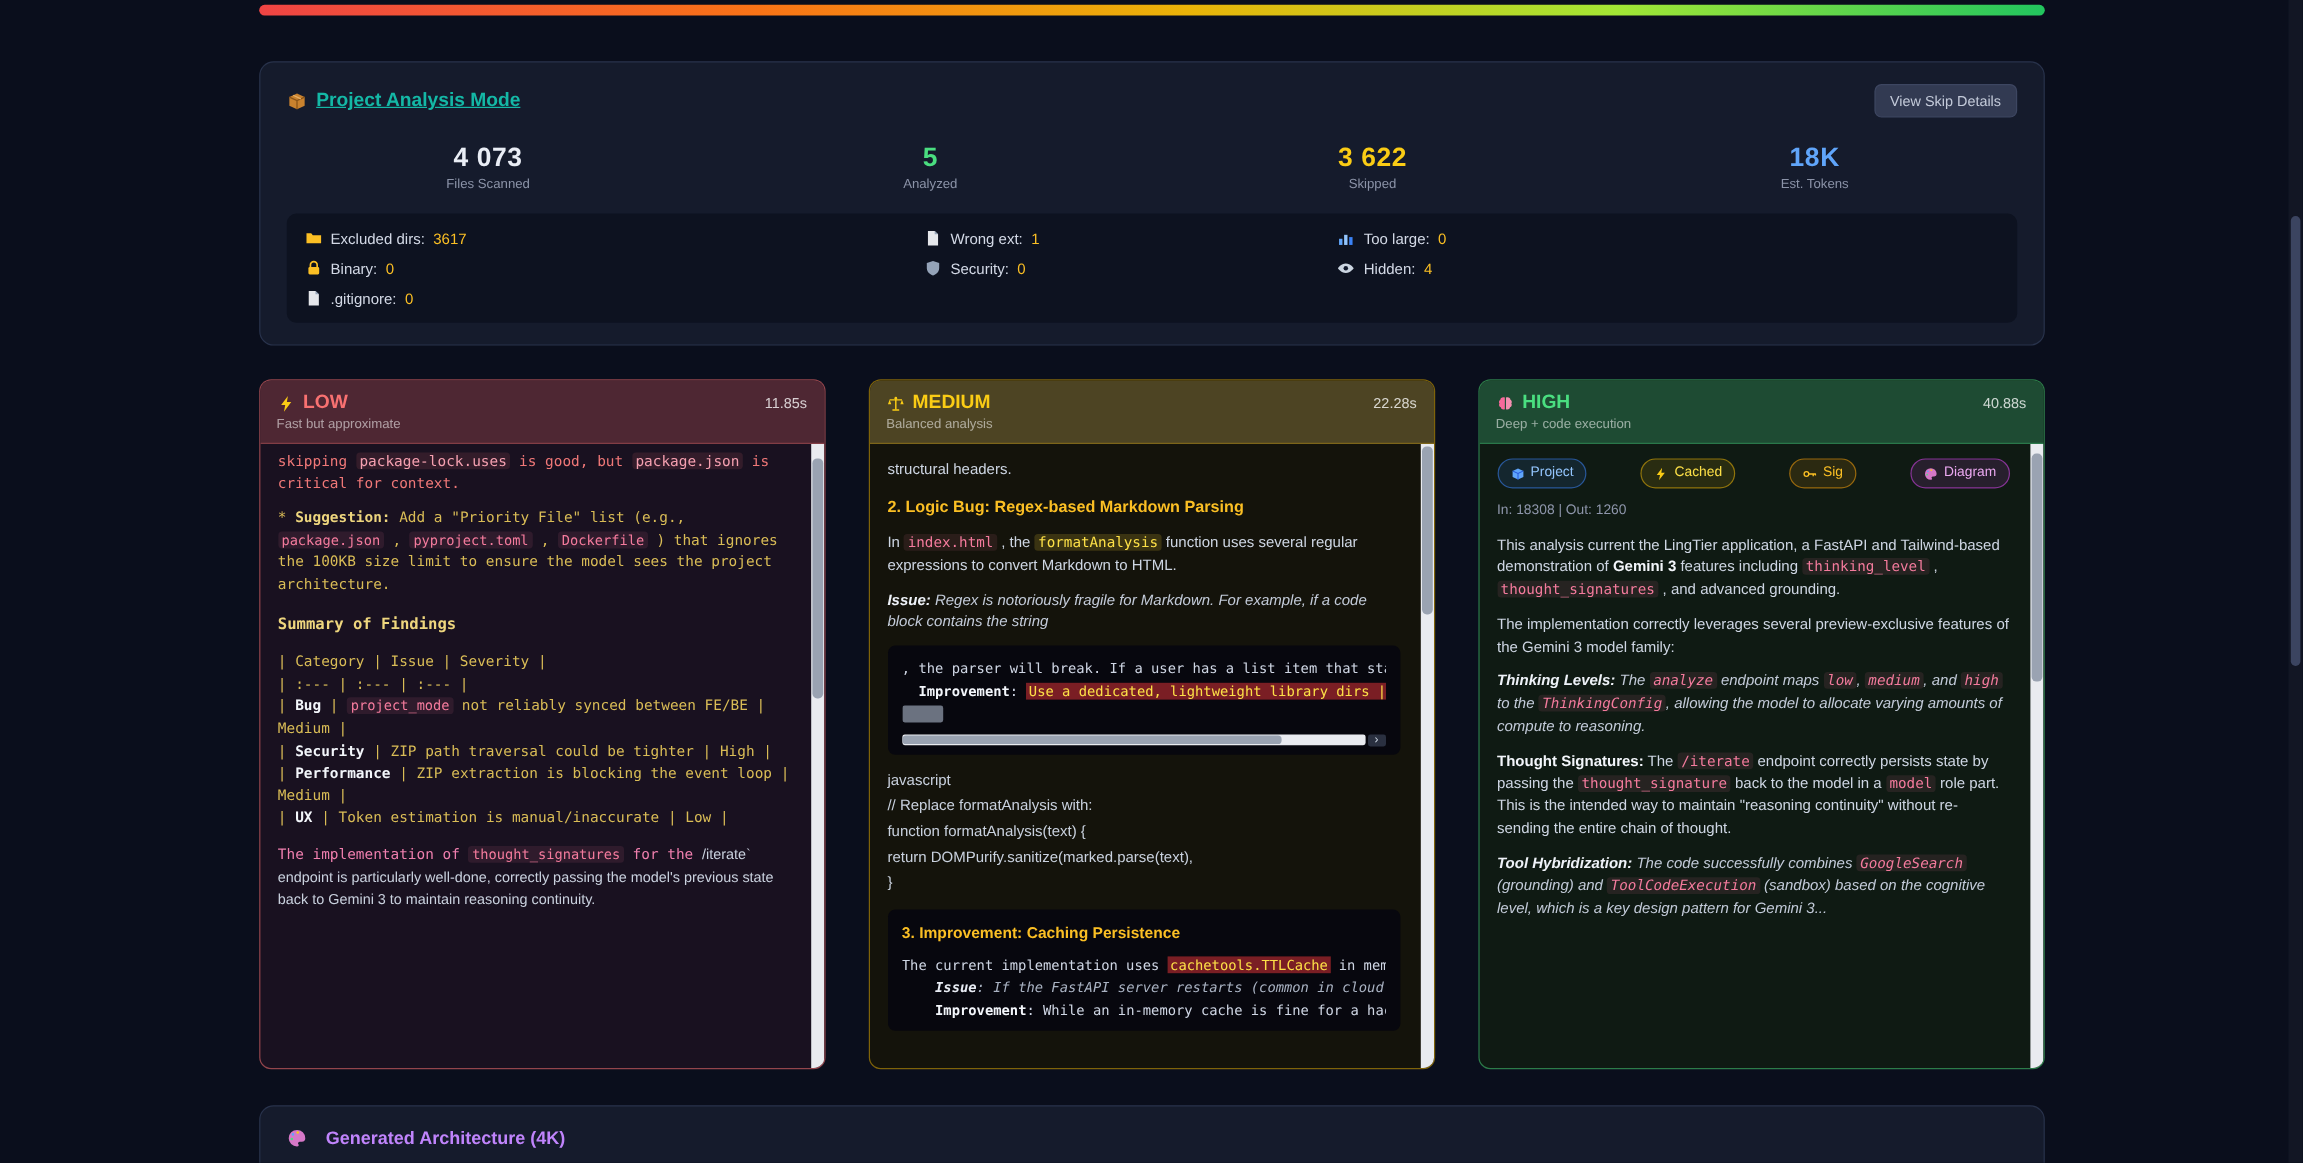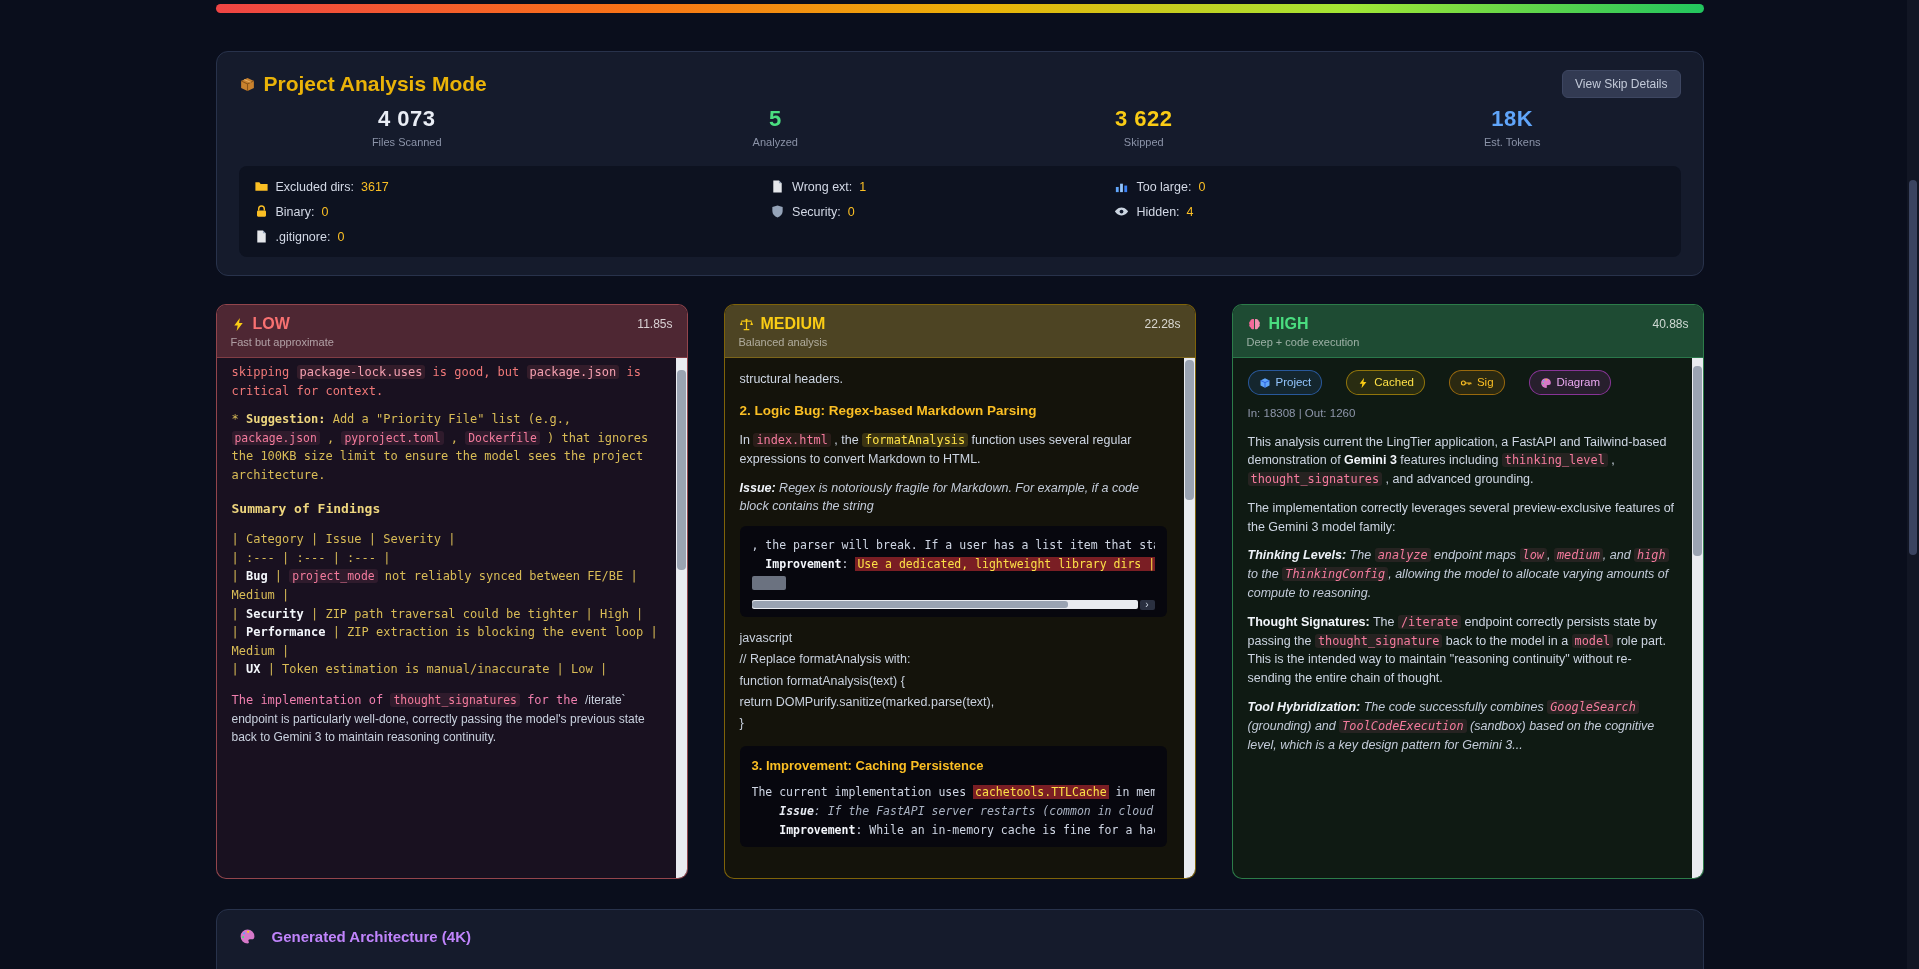--- a/index.html
+++ b/index.html
@@ -15,24 +15,24 @@
 
 .gradient-bar { height:9px; border-radius:6px;
   background:linear-gradient(90deg,#ef4444 0%,#f97316 28%,#eab308 52%,#a3e635 76%,#22c55e 100%); }
 
 
 .card { background:#151b2c; border:1px solid #28324b; border-radius:12px; }
 
 
 .header-card { margin-top:38px; padding:18px 22px; }
 .hc-top { display:flex; justify-content:space-between; align-items:center; }
-.hc-title { font-size:21px; font-weight:bold; color:#eab308; display:flex; align-items:center; gap:8px; }
+.hc-title { font-size:16px; font-weight:bold; color:#14b8a6; display:flex; align-items:center; gap:8px;text-decoration:underline; }
 .skip-btn { background:#323a52; border:1px solid #3d4661; color:#c3cad9; font-size:12px;
   padding:6px 12px; border-radius:6px; font-family:inherit; cursor:pointer; }
-.stats-row { display:flex; margin-top:8px;gap:32px; }
+.stats-row { display:flex; margin-top:20px;gap:32px; }
 .stat { flex:1; text-align:center; }
 .stat-value { font-size:22px; font-weight:bold; letter-spacing:.5px; color:#e9edf5; }
 .stat-label { font-size:11px; color:#8b93a8; margin-top:4px; }
 .skip-panel { background:#0d1220; border-radius:8px; margin-top:18px; padding:13px 15px;
   display:grid; grid-template-columns:1.5fr 1fr 1.6fr; }
 .skip-col { display:flex; flex-direction:column; gap:10px; }
 .skip-item { display:flex; align-items:center; gap:7px; font-size:12.5px; color:#d3d9e6; }
 .skip-value { color:#fbbf24; }
 
 
@@ -81,21 +81,21 @@
 .htrack { flex:1; height:9px; background:#e9ebf0; position:relative; border-radius:2px; }
 .hthumb { position:absolute; left:0; top:1px; height:7px; width:82%; background:#9aa3b2; border-radius:3px; }
 .harrow { width:15px; height:10px; background:#2a3040; border-radius:2px; margin-left:2px;
   color:#cbd5e1; font-size:10px; line-height:10px; text-align:center; }
 .cb-heading { font-size:13px; font-weight:bold; color:#fbbf24; margin-bottom:8px;
   font-family:"Liberation Sans","DejaVu Sans",sans-serif; }
 .plain-lines { margin:10px 0 12px; }
 .plain-lines > div { margin:2px 0; color:#c9d1de; font-size:12.5px; line-height:1.55; }
 
 
-.badge-row { display:flex; gap:24px; flex-wrap:wrap; margin-bottom:10px; }
+.badge-row { display:flex; gap:8px; flex-wrap:wrap; margin-bottom:10px;justify-content:space-between; }
 .badge { display:inline-flex; align-items:center; gap:5px; font-size:11.5px; padding:3px 10px;
   border-radius:999px; border:1px solid; }
 .b-blue   { color:#93c5fd; border-color:rgba(59,130,246,.55);  background:rgba(59,130,246,.12); }
 .b-yellow { color:#fde047; border-color:rgba(234,179,8,.55);   background:rgba(234,179,8,.12); }
 .b-amber  { color:#fbbf24; border-color:rgba(245,158,11,.55);  background:rgba(245,158,11,.12); }
 .b-pink   { color:#eaa8f0; border-color:rgba(217,70,239,.55);  background:rgba(217,70,239,.12); }
 .tokens { font-size:11.5px; color:#8e96ab; margin-bottom:10px; }
 .high-h { font-size:13.5px; font-weight:bold; color:#4ade80; margin:16px 0 12px;
   display:flex; gap:7px; align-items:center; }
 

